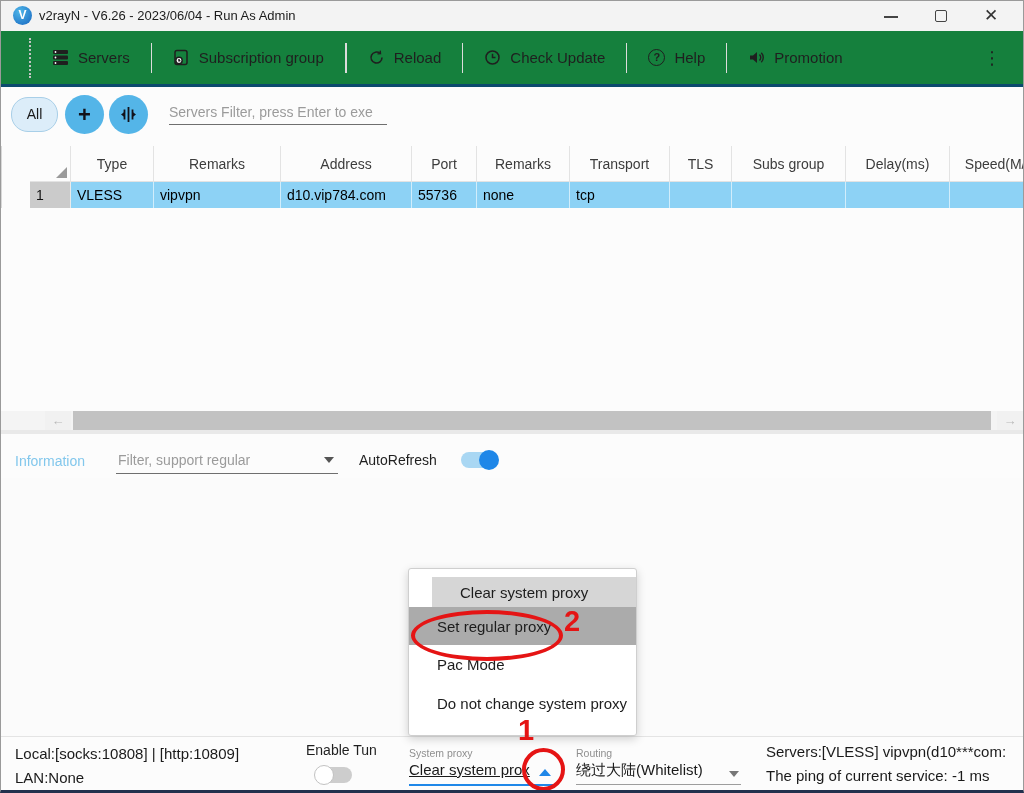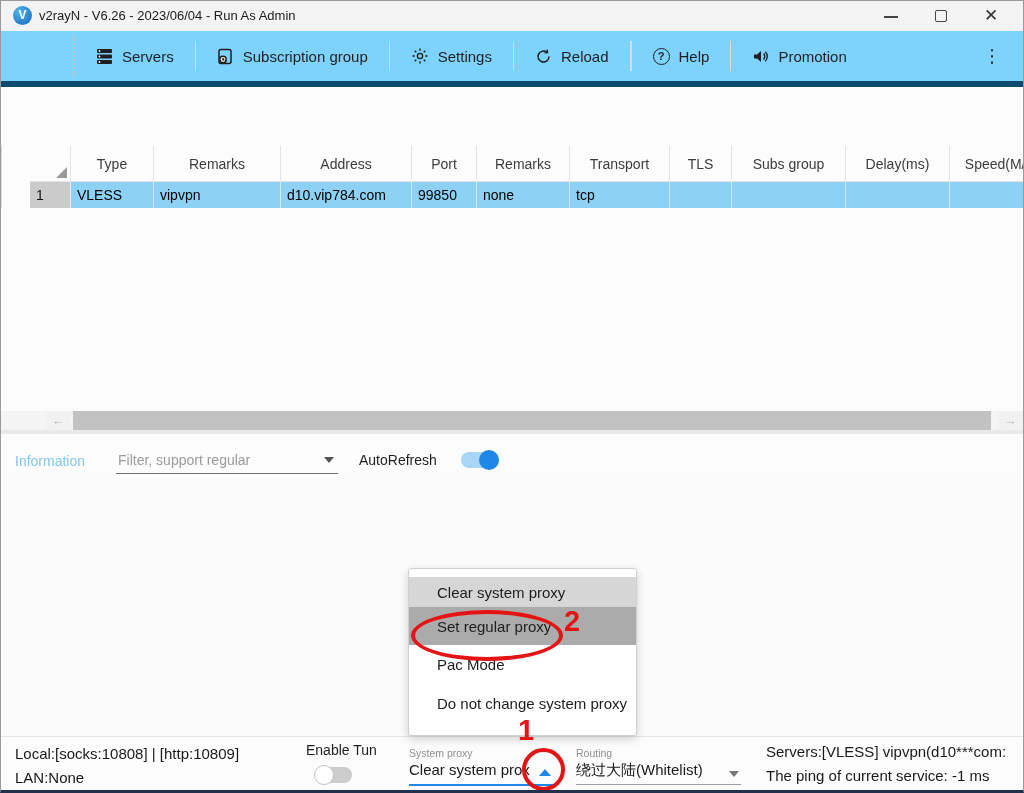--- a/index.html
+++ b/index.html
@@ -13,22 +13,22 @@
   .app-logo { position:absolute; left:12px; top:5px; width:19px; height:19px; border-radius:50%;
     background:radial-gradient(circle at 35% 30%, #4fb6e8, #1565c0); color:#fff; font-size:12px; font-weight:bold;
     text-align:center; line-height:19px; }
   .title-text { position:absolute; left:38px; top:7px; font-size:13px; color:#1b1b1b; }
   .winbtn { position:absolute; top:0; width:46px; height:30px; text-align:center; color:#333; }
   .winbtn.min { left:867px; } .winbtn.max { left:917px; } .winbtn.close { left:967px; }
   .minbar { position:absolute; left:16px; top:15px; width:14px; height:1.5px; background:#444; }
   .maxbox { position:absolute; left:17px; top:9px; width:12px; height:12px; border:1.5px solid #444; border-radius:2px; }
   .closex { font-size:17px; line-height:30px; color:#333; }
   
-  .toolbar { position:absolute; left:0; top:30px; width:100%; height:56px; background:#7dd3fc;
-    display:flex; align-items:center; border-bottom:6px solid #0c4a6e;padding-left:44px; }
+  .toolbar { position:absolute; left:0; top:30px; width:100%; height:56px; background:#15803d;
+    display:flex; align-items:center; border-bottom:3px solid #0c4a6e; }
   .grip { width:2px; height:40px; margin-left:28px; border-left:2px dotted #c4c4c4; }
   .tb-item { display:flex; align-items:center; gap:9px; padding:0 21px; height:100%; font-size:15px; color:#1f1f1f; cursor:default; }
   .tb-sep { width:1px; height:30px; background:#dcdcdc; }
   .tb-item svg { display:block; }
   .tb-more { margin-left:auto; padding:0 22px; font-size:18px; color:#1f1f1f; }
   
   .filterbar { position:absolute; left:0; top:90px; width:100%; height:50px; background:#fcfcfc; }
   .all-pill { position:absolute; left:10px; top:6px; width:47px; height:35px; border-radius:17px;
     background:#dcedf9; border:1px solid #a8cfe8; font-size:14px; color:#1a1a1a; text-align:center; line-height:33px; }
   .round-btn { position:absolute; top:4px; width:39px; height:39px; border-radius:50%; background:#54b5e8;
@@ -66,36 +66,36 @@
   .toggle { position:absolute; width:36px; height:16px; border-radius:8px; }
   .toggle .knob { position:absolute; top:-2px; width:20px; height:20px; border-radius:50%; }
   .toggle.on { left:460px; top:8px; background:#a9d7f3; }
   .toggle.on .knob { right:-2px; background:#1f87e8; }
   
   .infopanel { position:absolute; left:0; top:477px; width:1024px; height:258px; background:#fbfbfb; }
   
   .menu { position:absolute; left:407px; top:567px; width:229px; height:168px; background:#fff;
     border:1px solid #cfcfcf; border-radius:3px; box-shadow:0 3px 10px rgba(0,0,0,.18); z-index:10; padding-top:8px; }
   .menu-item { font-size:15px; color:#1d1d1d; padding-left:28px; display:flex; align-items:center; }
-  .mi-0 { height:30px; background:#d6d6d6; }
+  .mi-0 { height:30px; background:#d6d6d6;margin-left:23px; }
   .mi-1 { height:38px; background:#ababab; }
   .mi-2 { height:41px; background:#fff; }
   .mi-3 { height:38px; background:#fff; }
   
   .statusbar { position:absolute; left:0; top:735px; width:1024px; height:55px; background:#fcfcfc; border-top:1px solid #e4e4e4; }
   .st-local { position:absolute; left:14px; top:8px; font-size:15px; color:#1a1a1a; }
   .st-lan { position:absolute; left:14px; top:32px; font-size:15px; color:#1a1a1a; }
   .tun-label { position:absolute; left:305px; top:5px; font-size:14px; color:#1f1f1f; }
   .toggle.off { left:315px; top:30px; background:#cdcdcd; }
   .toggle.off .knob { left:-2px; background:#fff; border:1px solid #c2c2c2; }
   .combo { position:absolute; }
   .combo .small-label { font-size:10.5px; color:#8f8f8f; display:block; }
   .combo .value { font-size:15px; color:#1a1a1a; margin-top:2px; white-space:nowrap; overflow:hidden; }
   .sysproxy { left:408px; top:10px; width:148px; }
-  .sysproxy .value { width:124px; }
+  .sysproxy .value { width:124px;text-decoration:underline; }
   .sysproxy .underline { position:absolute; left:0; top:37px; width:148px; height:2px; background:#1f87e8; }
   .arrow-up-blue { position:absolute; left:130px; top:22px; width:0; height:0;
     border-left:6px solid transparent; border-right:6px solid transparent; border-bottom:7px solid #1f87e8; }
   .routing { left:575px; top:10px; width:165px; }
   .routing .underline { position:absolute; left:0; top:37px; width:165px; height:1px; background:#9d9d9d; }
   .routing .arrow { position:absolute; right:2px; top:24px; width:0; height:0;
     border-left:5px solid transparent; border-right:5px solid transparent; border-top:6px solid #777; }
   .st-servers { position:absolute; left:765px; top:6px; font-size:15px; color:#1a1a1a; white-space:nowrap; }
   .st-ping { position:absolute; left:765px; top:30px; font-size:15px; color:#1a1a1a; white-space:nowrap; }
   .ann-ellipse2 { position:absolute; left:410px; top:609px; width:152px; height:51px;
@@ -150,58 +150,74 @@
       <span>
           <svg width="17" height="17" viewBox="0 0 17 17" fill="none" stroke="#1f1f1f" stroke-width="1.5">
             <rect x="2" y="1.5" width="12" height="14" rx="2"></rect>
             <circle cx="6" cy="11.5" r="3.2" fill="#fbfbfb"></circle>
             <path d="M6 10v1.7h1.4"></path>
           </svg>
         </span>
       <span>Subscription group</span>
     </div>
     <div class="tb-sep"></div>
-    <div class="tb-item">
-      <span>
-          <svg width="18" height="18" viewBox="0 0 18 18" fill="none" stroke="#1f1f1f" stroke-width="1.4">
-            <circle cx="9" cy="9" r="2.6"></circle>
-            <path d="M9 1.5v2.2M9 14.3v2.2M1.5 9h2.2M14.3 9h2.2M3.7 3.7l1.6 1.6M12.7 12.7l1.6 1.6M14.3 3.7l-1.6 1.6M5.3 12.7l-1.6 1.6"></path>
-          </svg>
-        </span>
-      <span>Settings</span>
-    </div>
     <div class="tb-sep"></div>
     <div class="tb-item">
       <span>
           <svg width="17" height="17" viewBox="0 0 17 17" fill="none" stroke="#1f1f1f" stroke-width="1.6">
             <path d="M14 8.5a5.5 5.5 0 1 1-2-4.2"></path>
             <path d="M12.2 1.6l.3 3 -3 .3" stroke-width="1.4"></path>
           </svg>
         </span>
       <span>Reload</span>
     </div>
     <div class="tb-sep"></div>
+    <div class="tb-item">
+      <span>
+          <svg width="17" height="17" viewBox="0 0 17 17" fill="none" stroke="#1f1f1f" stroke-width="1.5">
+            <circle cx="8.5" cy="8.5" r="6.5"></circle>
+            <path d="M8.5 4.8v3.7h3"></path>
+          </svg>
+        </span>
+      <span>Check Update</span>
+    </div>
     <div class="tb-sep"></div>
     <div class="tb-item">
       <span class="icon-help-q">?</span>
       <span>Help</span>
     </div>
     <div class="tb-sep"></div>
     <div class="tb-item">
       <span>
           <svg width="17" height="17" viewBox="0 0 17 17">
             <path d="M2 6.5h3l4-3.5v11l-4-3.5H2z" fill="#1f1f1f"></path>
             <path d="M11.5 5.5a4.2 4.2 0 0 1 0 6M13.3 3.8a6.6 6.6 0 0 1 0 9.4" fill="none" stroke="#1f1f1f" stroke-width="1.4"></path>
           </svg>
         </span>
       <span>Promotion</span>
     </div>
     <div class="tb-more">⋮</div>
   </div>
 
+  <div class="filterbar">
+    <div class="all-pill">All</div>
+    <div class="round-btn btn-add">+</div>
+    <div class="round-btn btn-resize">
+      <svg width="19" height="19" viewBox="0 0 19 19">
+          <g stroke="#12121a" stroke-width="1.8" fill="#12121a">
+            <line x1="9.5" y1="2" x2="9.5" y2="17"></line>
+            <line x1="5.5" y1="4.5" x2="5.5" y2="14.5"></line>
+            <line x1="13.5" y1="4.5" x2="13.5" y2="14.5"></line>
+            <path d="M2 9.5l3-2.2v4.4z" stroke-width="0"></path>
+            <path d="M17 9.5l-3-2.2v4.4z" stroke-width="0"></path>
+          </g>
+        </svg>
+    </div>
+    <input class="server-filter" type="text" placeholder="Servers Filter, press Enter to exe" style="">
+  </div>
 
   <div class="table">
     <div class="thead">
       <div class="th">
           <span class="corner-tri"></span>
         </div>
       <div class="th">Type</div>
       <div class="th">Remarks</div>
       <div class="th">Address</div>
       <div class="th">Port</div>
@@ -210,21 +226,21 @@
       <div class="th">TLS</div>
       <div class="th">Subs group</div>
       <div class="th">Delay(ms)</div>
       <div class="th">Speed(M/s)</div>
     </div>
     <div class="trow">
       <div class="td rowhead">1</div>
       <div class="td">VLESS</div>
       <div class="td">vipvpn</div>
       <div class="td">d10.vip784.com</div>
-      <div class="td">99850</div>
+      <div class="td">55736</div>
       <div class="td">none</div>
       <div class="td">tcp</div>
       <div class="td"></div>
       <div class="td"></div>
       <div class="td"></div>
       <div class="td"></div>
     </div>
   </div>
 
   <div class="hscroll">

